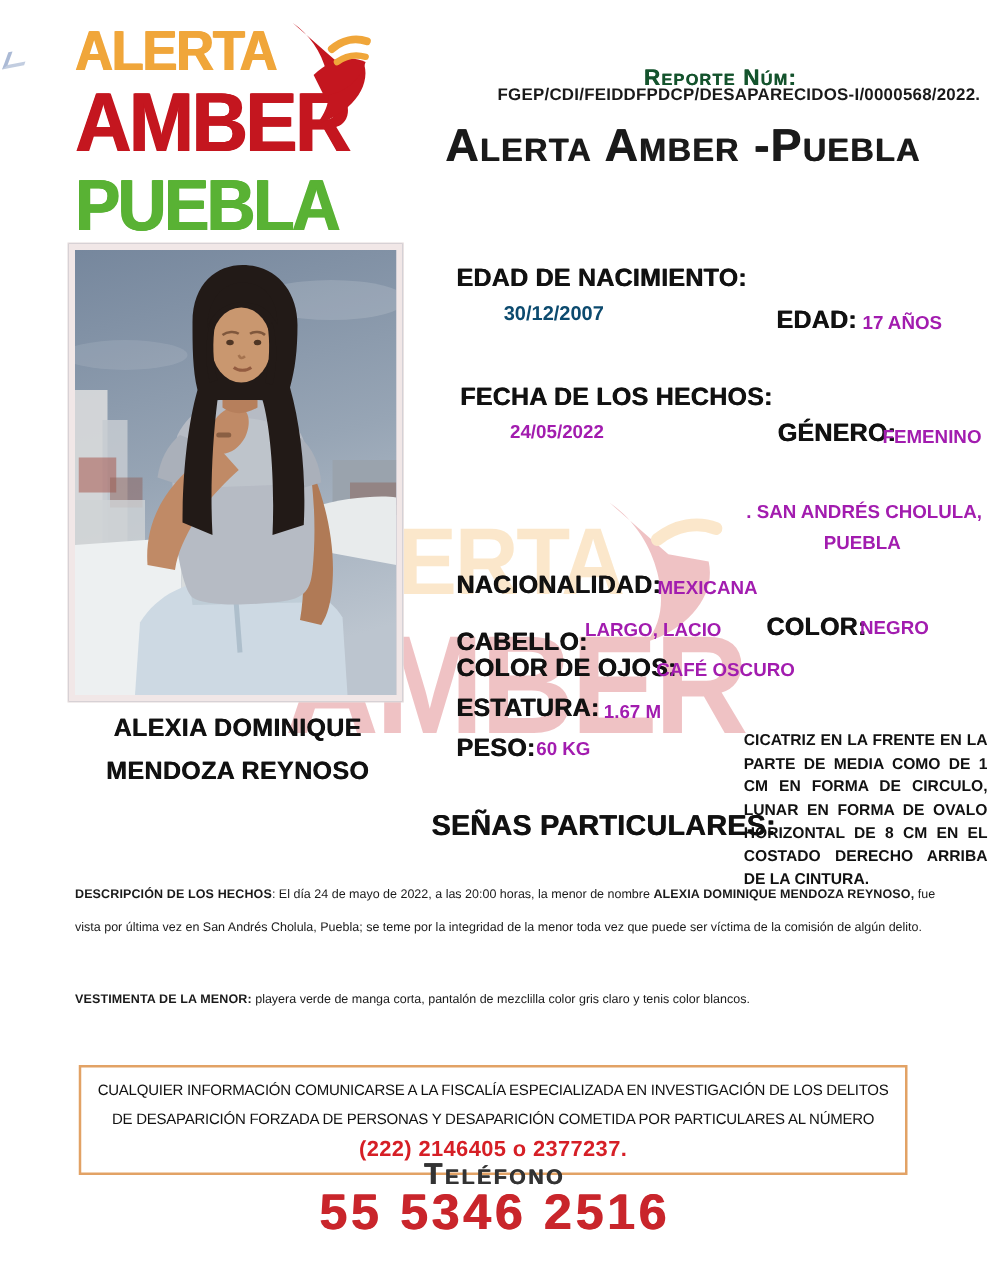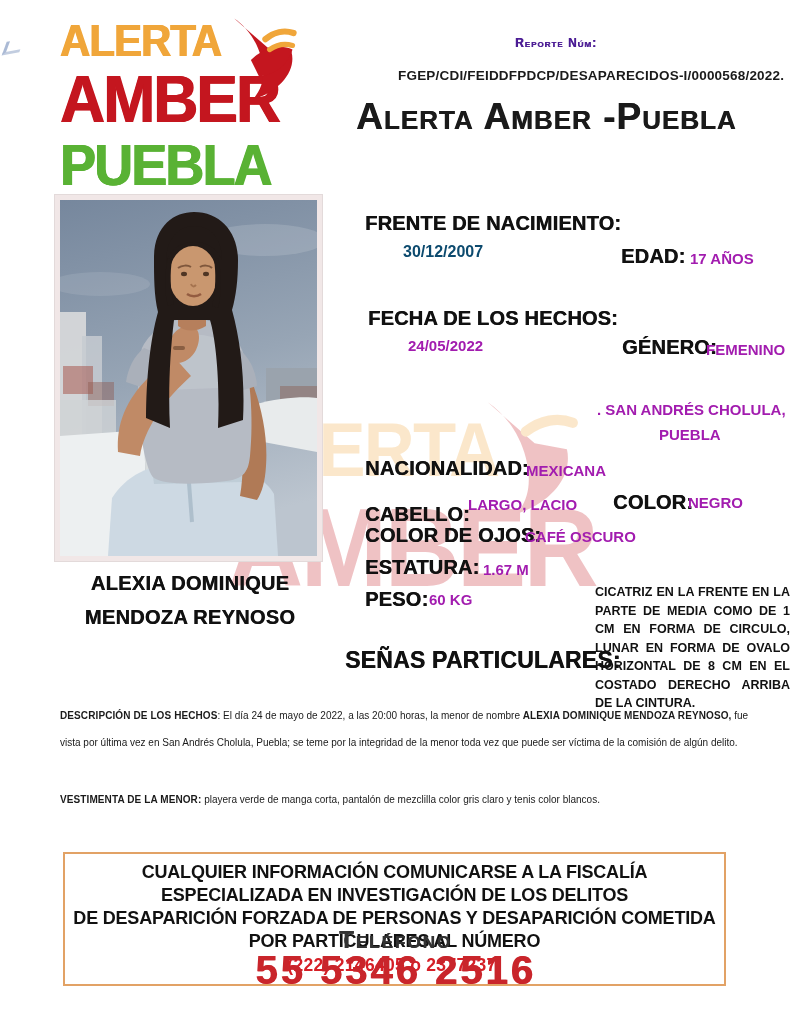--- a/index.html
+++ b/index.html
@@ -37,21 +37,21 @@
   #photo-frame { left:55px; top:195px; width:267px; height:366px; z-index:3;
     border:5px solid #f1e7e7; background:#8e9cae; box-shadow:0 0 0 1px #e3dada; }
   #photo-frame svg { display:block; }
 
   
   #subject-name { left:45px; top:566px; width:290px; text-align:center; z-index:3;
     font-weight:bold; font-size:20px; color:#111; line-height:34px; letter-spacing:0.3px;
     text-shadow:0.4px 0 currentColor; }
 
   
-  #report-label { left:515px; top:36px; font-weight:bold; font-size:12px; color:#4c1d95; letter-spacing:1px; z-index:3; text-shadow:0.4px 0 currentColor; }
+  #report-label { left:515px; top:52px; font-weight:bold; font-size:18px; color:#14532d; letter-spacing:1px; z-index:3; text-shadow:0.4px 0 currentColor; }
   #report-number { left:398px; top:68px; font-weight:bold; font-size:13.5px; color:#1a1a1a; letter-spacing:0.2px; z-index:3; }
   #main-title { left:356px; top:96px; font-weight:bold; font-size:37px; color:#1a1a1a; letter-spacing:1px; z-index:3; text-shadow:0.6px 0 currentColor; }
 
   
   .lbl { font-weight:bold; font-size:20px; color:#111; letter-spacing:0.2px; z-index:3; text-shadow:0.5px 0 currentColor; white-space:nowrap; }
   .val { font-weight:bold; font-size:15px; color:#a21caf; z-index:3; white-space:nowrap; }
   .val-red { color:#0c4a6e; }
 
   #f-birth-label   { left:365px; top:212px; }
   #f-birth-value   { left:403px; top:243px; font-size:16px; }
@@ -82,21 +82,21 @@
 
   
   .para { left:60px; width:703px; font-size:10px; color:#1a1a1a; line-height:27px; z-index:3; }
   #description-para { top:702px; }
   #clothing-para    { top:786px; }
   .para b { letter-spacing:0.1px; }
 
   
   #contact-box { left:63px; top:852px; width:663px; z-index:3;
     border:2px solid #E2A265; padding:7px 8px 6px 8px; text-align:center; }
-  .contact-line { font-weight:bold; font-size:18px; color:#111; line-height:23px; letter-spacing:-0.2px; }
+  .contact-line { font-weight:normal; font-size:12px; color:#111; line-height:23px; letter-spacing:-0.2px; }
   #contact-phone { font-weight:bold; font-size:17.5px; color:#D61F26; line-height:25px; letter-spacing:0.3px; }
 
   
   #phone-label { left:0; top:926px; width:791px; text-align:center; font-weight:bold;
     font-size:24px; color:#333; letter-spacing:2px; z-index:3; text-shadow:0.5px 0 currentColor; }
   #phone-number { left:0; top:948px; width:791px; text-align:center; font-weight:bold;
     font-size:40px; color:#C9252B; letter-spacing:3px; z-index:3; text-shadow:0.8px 0 currentColor; }
 </style>
 </head>
 <body>
@@ -190,21 +190,21 @@
       <path d="M131,84 C132,87 134,87 136,85" stroke="#9c6a47" stroke-width="2" fill="none" opacity="0.8"></path>
       <path d="M127,94 C131,97 137,97 141,94" stroke="#8a5138" stroke-width="2.4" fill="none" opacity="0.85"></path>
     </svg>
   </div>
 
   <div id="subject-name" class="abs">
     <div>ALEXIA DOMINIQUE</div>
     <div>MENDOZA REYNOSO</div>
   </div>
 
-  <div id="f-birth-label" class="abs lbl">FRENTE DE NACIMIENTO:</div>
+  <div id="f-birth-label" class="abs lbl">EDAD DE NACIMIENTO:</div>
   <div id="f-birth-value" class="abs val val-red">30/12/2007</div>
 
   <div id="f-age-label" class="abs lbl">EDAD:</div>
   <div id="f-age-value" class="abs val">17 AÑOS</div>
 
   <div id="f-date-label" class="abs lbl">FECHA DE LOS HECHOS:</div>
   <div id="f-date-value" class="abs val">24/05/2022</div>
 
   <div id="f-gender-label" class="abs lbl">GÉNERO:</div>
   <div id="f-gender-value" class="abs val">FEMENINO</div>

